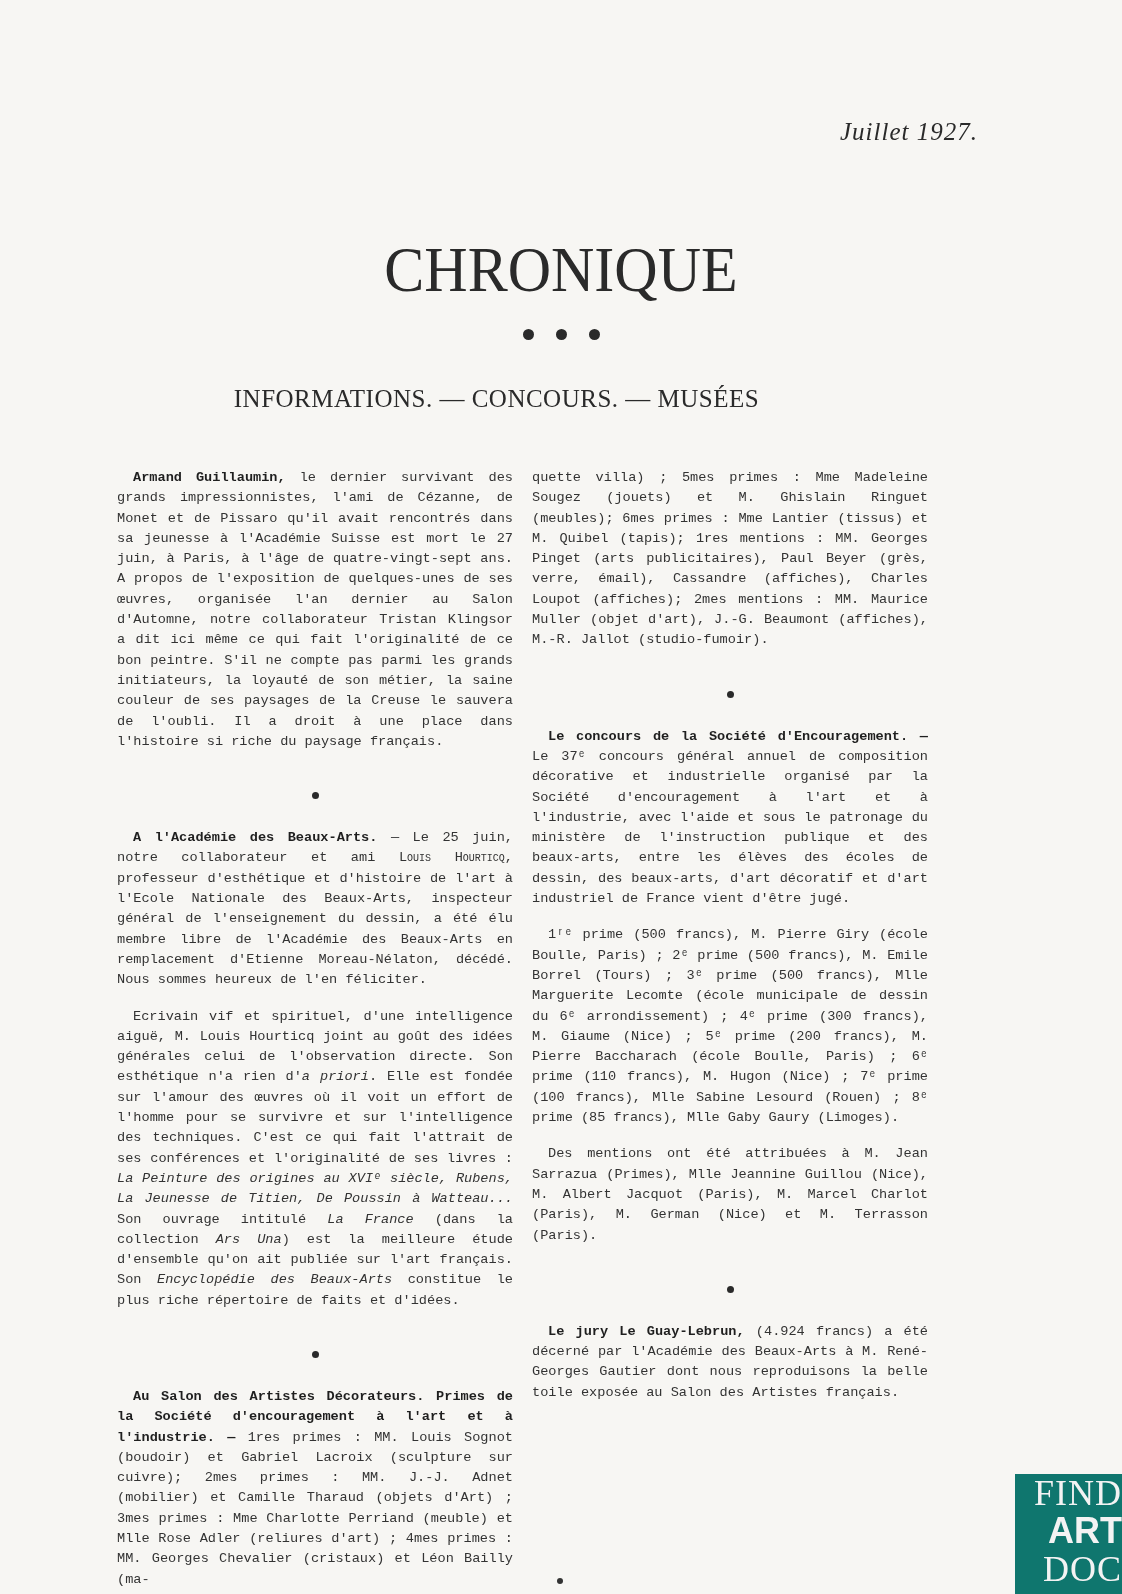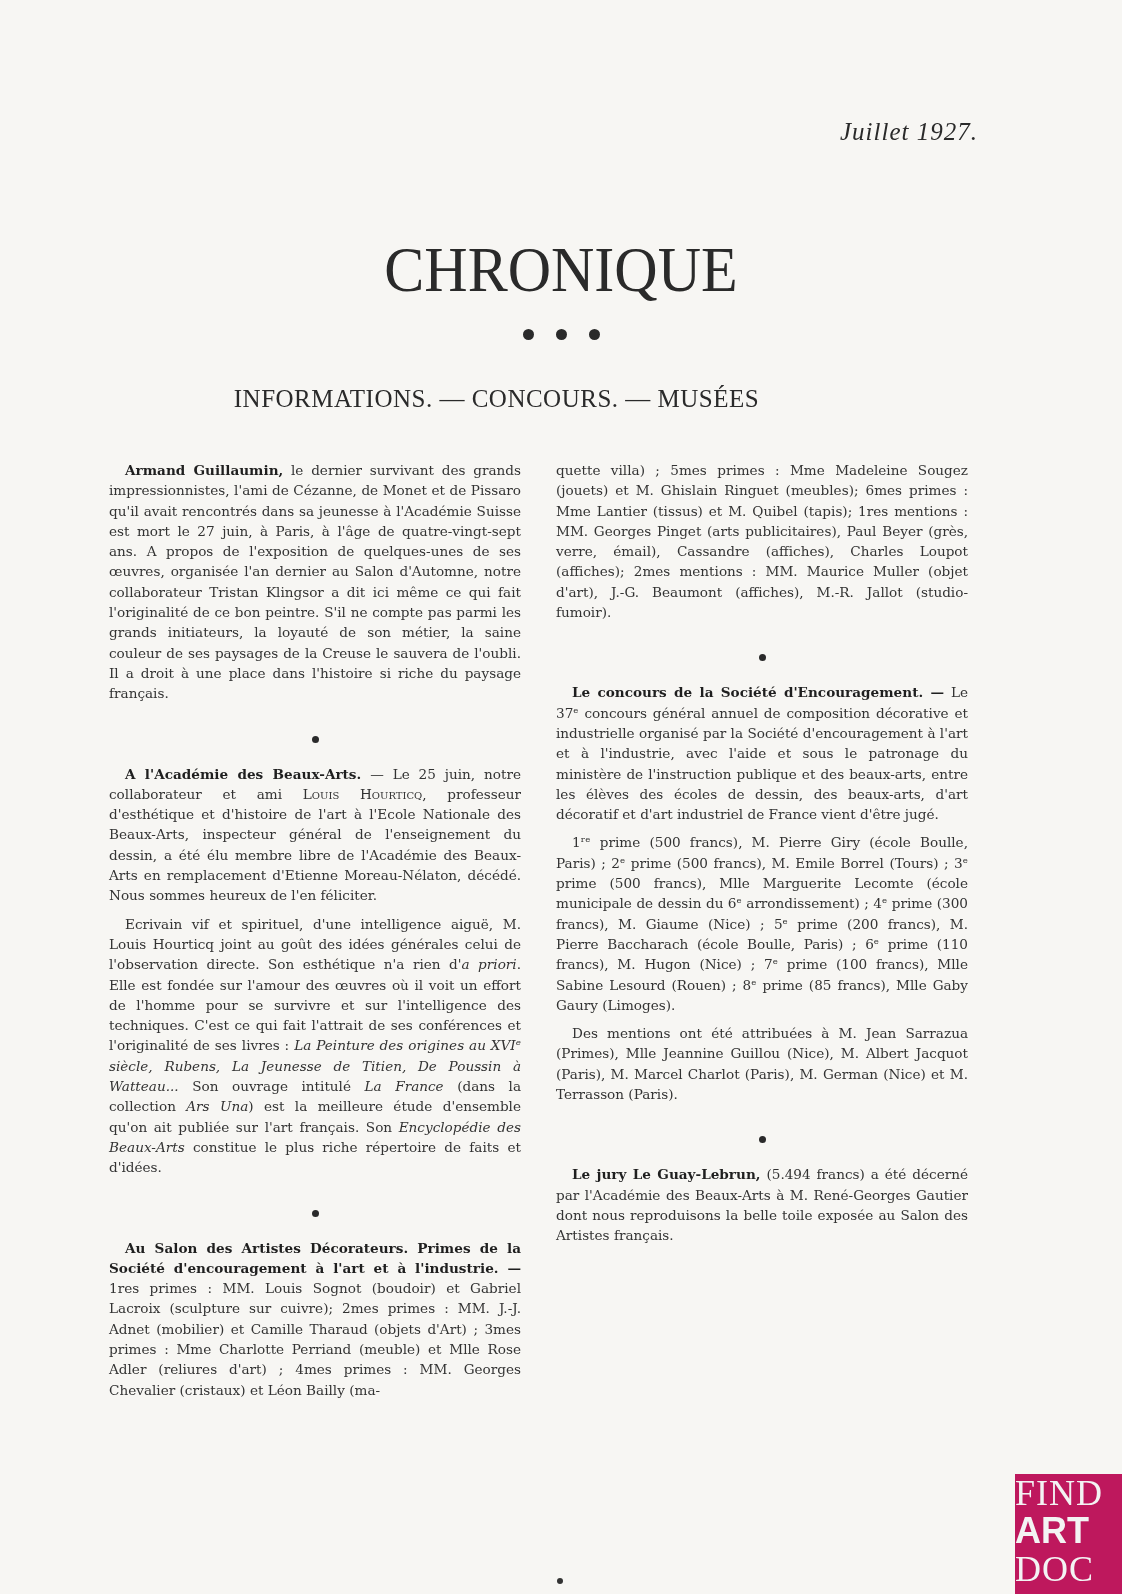--- a/index.html
+++ b/index.html
@@ -30,33 +30,33 @@
     position: absolute; left: 0; width: 993px; top: 385px; text-align: center;
     font-family: "Liberation Serif", serif; font-size: 25px; color: #2a2a2a;
     letter-spacing: 0.5px;
   }
   .col {
     position: absolute; top: 452px; width: 428px;
     font-size: 13.6px; line-height: 20.3px; text-align: justify;
     color: #333;
   }
   .col.left { left: 101px; }
-  .col.right { left: 548px; }
-  .col p { margin: 8px; text-indent: 16px; }
+  .col.right { left: 516px; }
+  .col p { margin: 16px; text-indent: 16px; font-family: Liberation Mono, monospace; }
   .col p.noindent { text-indent: 0; }
   .col b { color: #1f1f1f; }
   .sep { text-align: center; height: 44px; position: relative; }
   .sep span {
     position: absolute; left: 50%; top: 24px; width: 7px; height: 7px;
     margin-left: -3px; border-radius: 50%; background: #2a2a2a;
   }
   .sc { font-variant: small-caps; }
   .watermark {
     position: absolute; left: 1015px; top: 1474px; width: 107px; height: 120px;
-    background: #be185d; color: #f3f3f3; text-align: left;
+    background: #0f766e; color: #f3f3f3; text-align: right;
     font-family: "Liberation Serif", serif; line-height: 38px;
   }
   .watermark .w1, .watermark .w3 { font-size: 36px; letter-spacing: 1px; }
   .watermark .w2 { font-family: "Liberation Sans", sans-serif; font-weight: bold; font-size: 36px; }
   .bottom-dot {
     position: absolute; left: 557px; top: 1578px; width: 6px; height: 6px;
     border-radius: 50%; background: #333;
   }
 </style>
 </head>
@@ -85,21 +85,21 @@
     <p class="noindent">quette villa) ; 5mes primes : Mme Madeleine Sougez (jouets) et M. Ghislain Ringuet (meubles); 6mes primes : Mme Lantier (tissus) et M. Quibel (tapis); 1res mentions : MM. Georges Pinget (arts publicitaires), Paul Beyer (grès, verre, émail), Cassandre (affiches), Charles Loupot (affiches); 2mes mentions : MM. Maurice Muller (objet d'art), J.-G. Beaumont (affiches), M.-R. Jallot (studio-fumoir).</p>
   <div class="sep">
       <span></span>
     </div>
   <p><b>Le concours de la Société d'Encouragement. —</b><span> Le 37ᵉ concours général annuel de composition décorative et industrielle organisé par la Société d'encouragement à l'art et à l'industrie, avec l'aide et sous le patronage du ministère de l'instruction publique et des beaux-arts, entre les élèves des écoles de dessin, des beaux-arts, d'art décoratif et d'art industriel de France vient d'être jugé.</span></p>
   <p>1ʳᵉ prime (500 francs), M. Pierre Giry (école Boulle, Paris) ; 2ᵉ prime (500 francs), M. Emile Borrel (Tours) ; 3ᵉ prime (500 francs), Mlle Marguerite Lecomte (école municipale de dessin du 6ᵉ arrondissement) ; 4ᵉ prime (300 francs), M. Giaume (Nice) ; 5ᵉ prime (200 francs), M. Pierre Baccharach (école Boulle, Paris) ; 6ᵉ prime (110 francs), M. Hugon (Nice) ; 7ᵉ prime (100 francs), Mlle Sabine Lesourd (Rouen) ; 8ᵉ prime (85 francs), Mlle Gaby Gaury (Limoges).</p>
   <p>Des mentions ont été attribuées à M. Jean Sarrazua (Primes), Mlle Jeannine Guillou (Nice), M. Albert Jacquot (Paris), M. Marcel Charlot (Paris), M. German (Nice) et M. Terrasson (Paris).</p>
   <div class="sep">
       <span></span>
     </div>
-  <p><b>Le jury Le Guay-Lebrun,</b><span> (5.494 francs) a été décerné par l'Académie des Beaux-Arts à M. René-Georges Gautier dont nous reproduisons la belle toile exposée au Salon des Artistes français.</span></p>
+  <p><b>Le jury Le Guay-Lebrun,</b><span> (4.924 francs) a été décerné par l'Académie des Beaux-Arts à M. René-Georges Gautier dont nous reproduisons la belle toile exposée au Salon des Artistes français.</span></p>
 </div>
 
 <div class="watermark">
   <div class="w1">FIND</div>
   <div class="w2">ART</div>
   <div class="w3">DOC</div>
 </div>
 <div class="bottom-dot"></div>
 
 </body></html>

